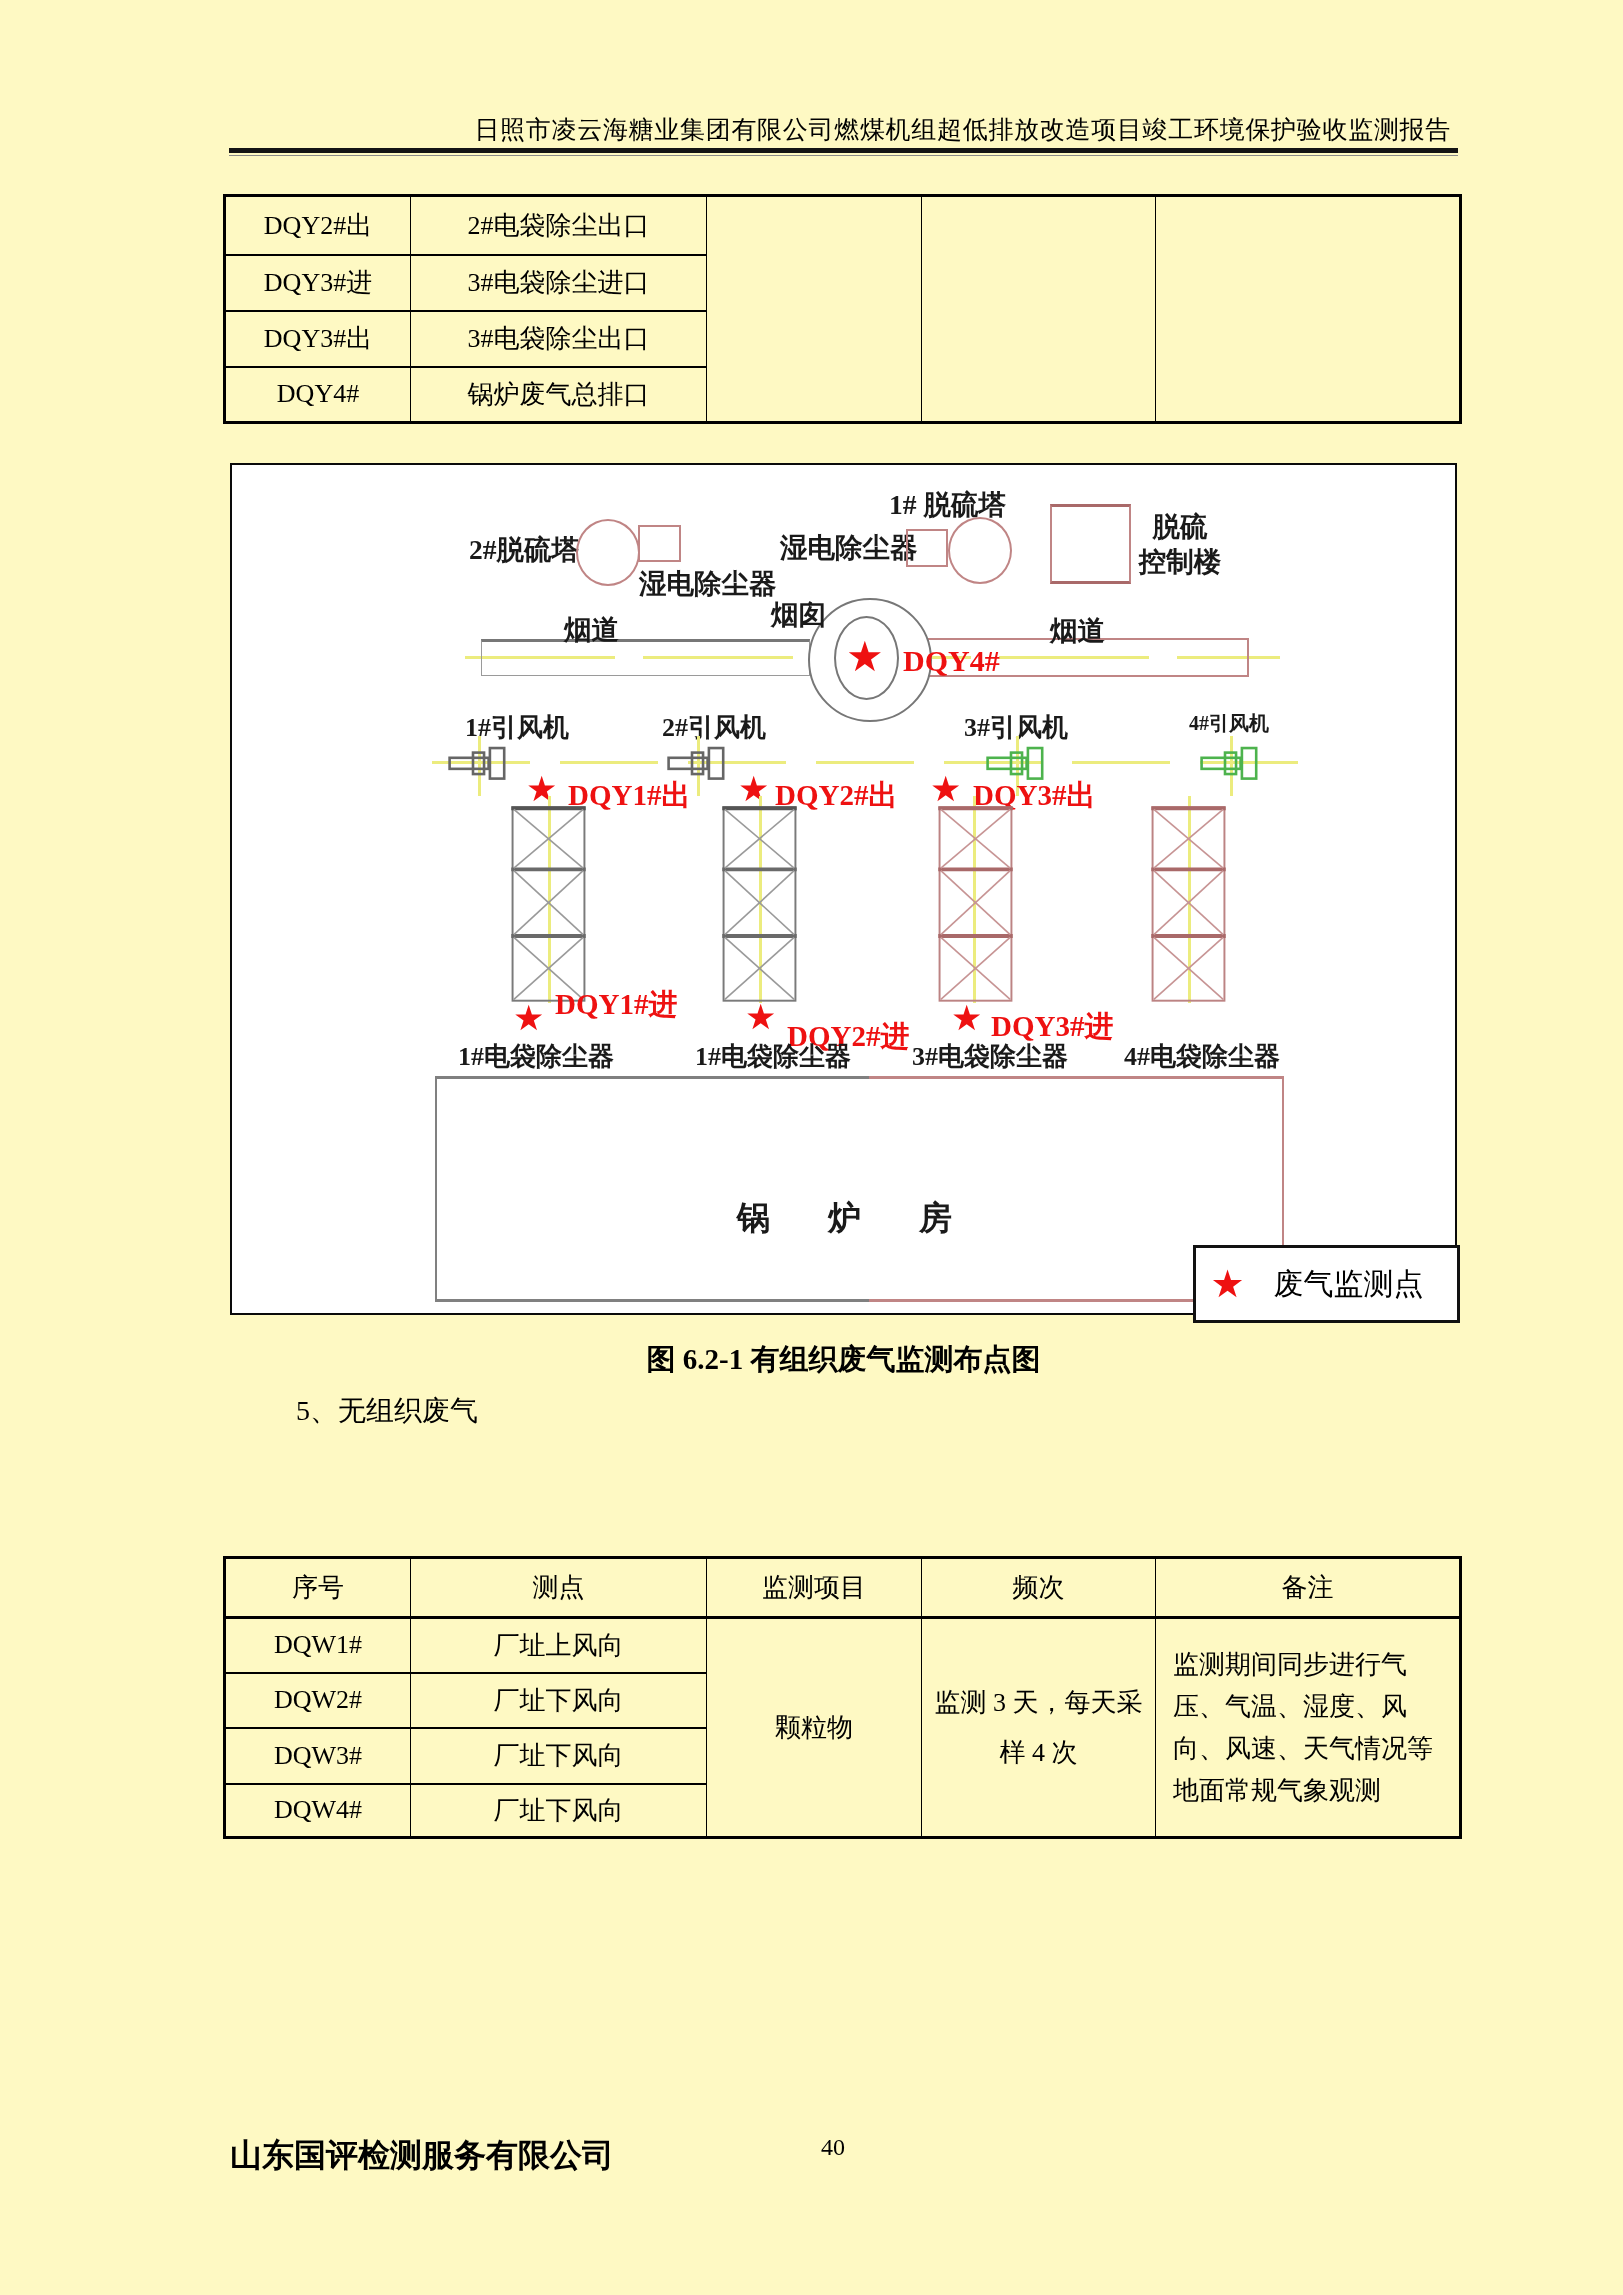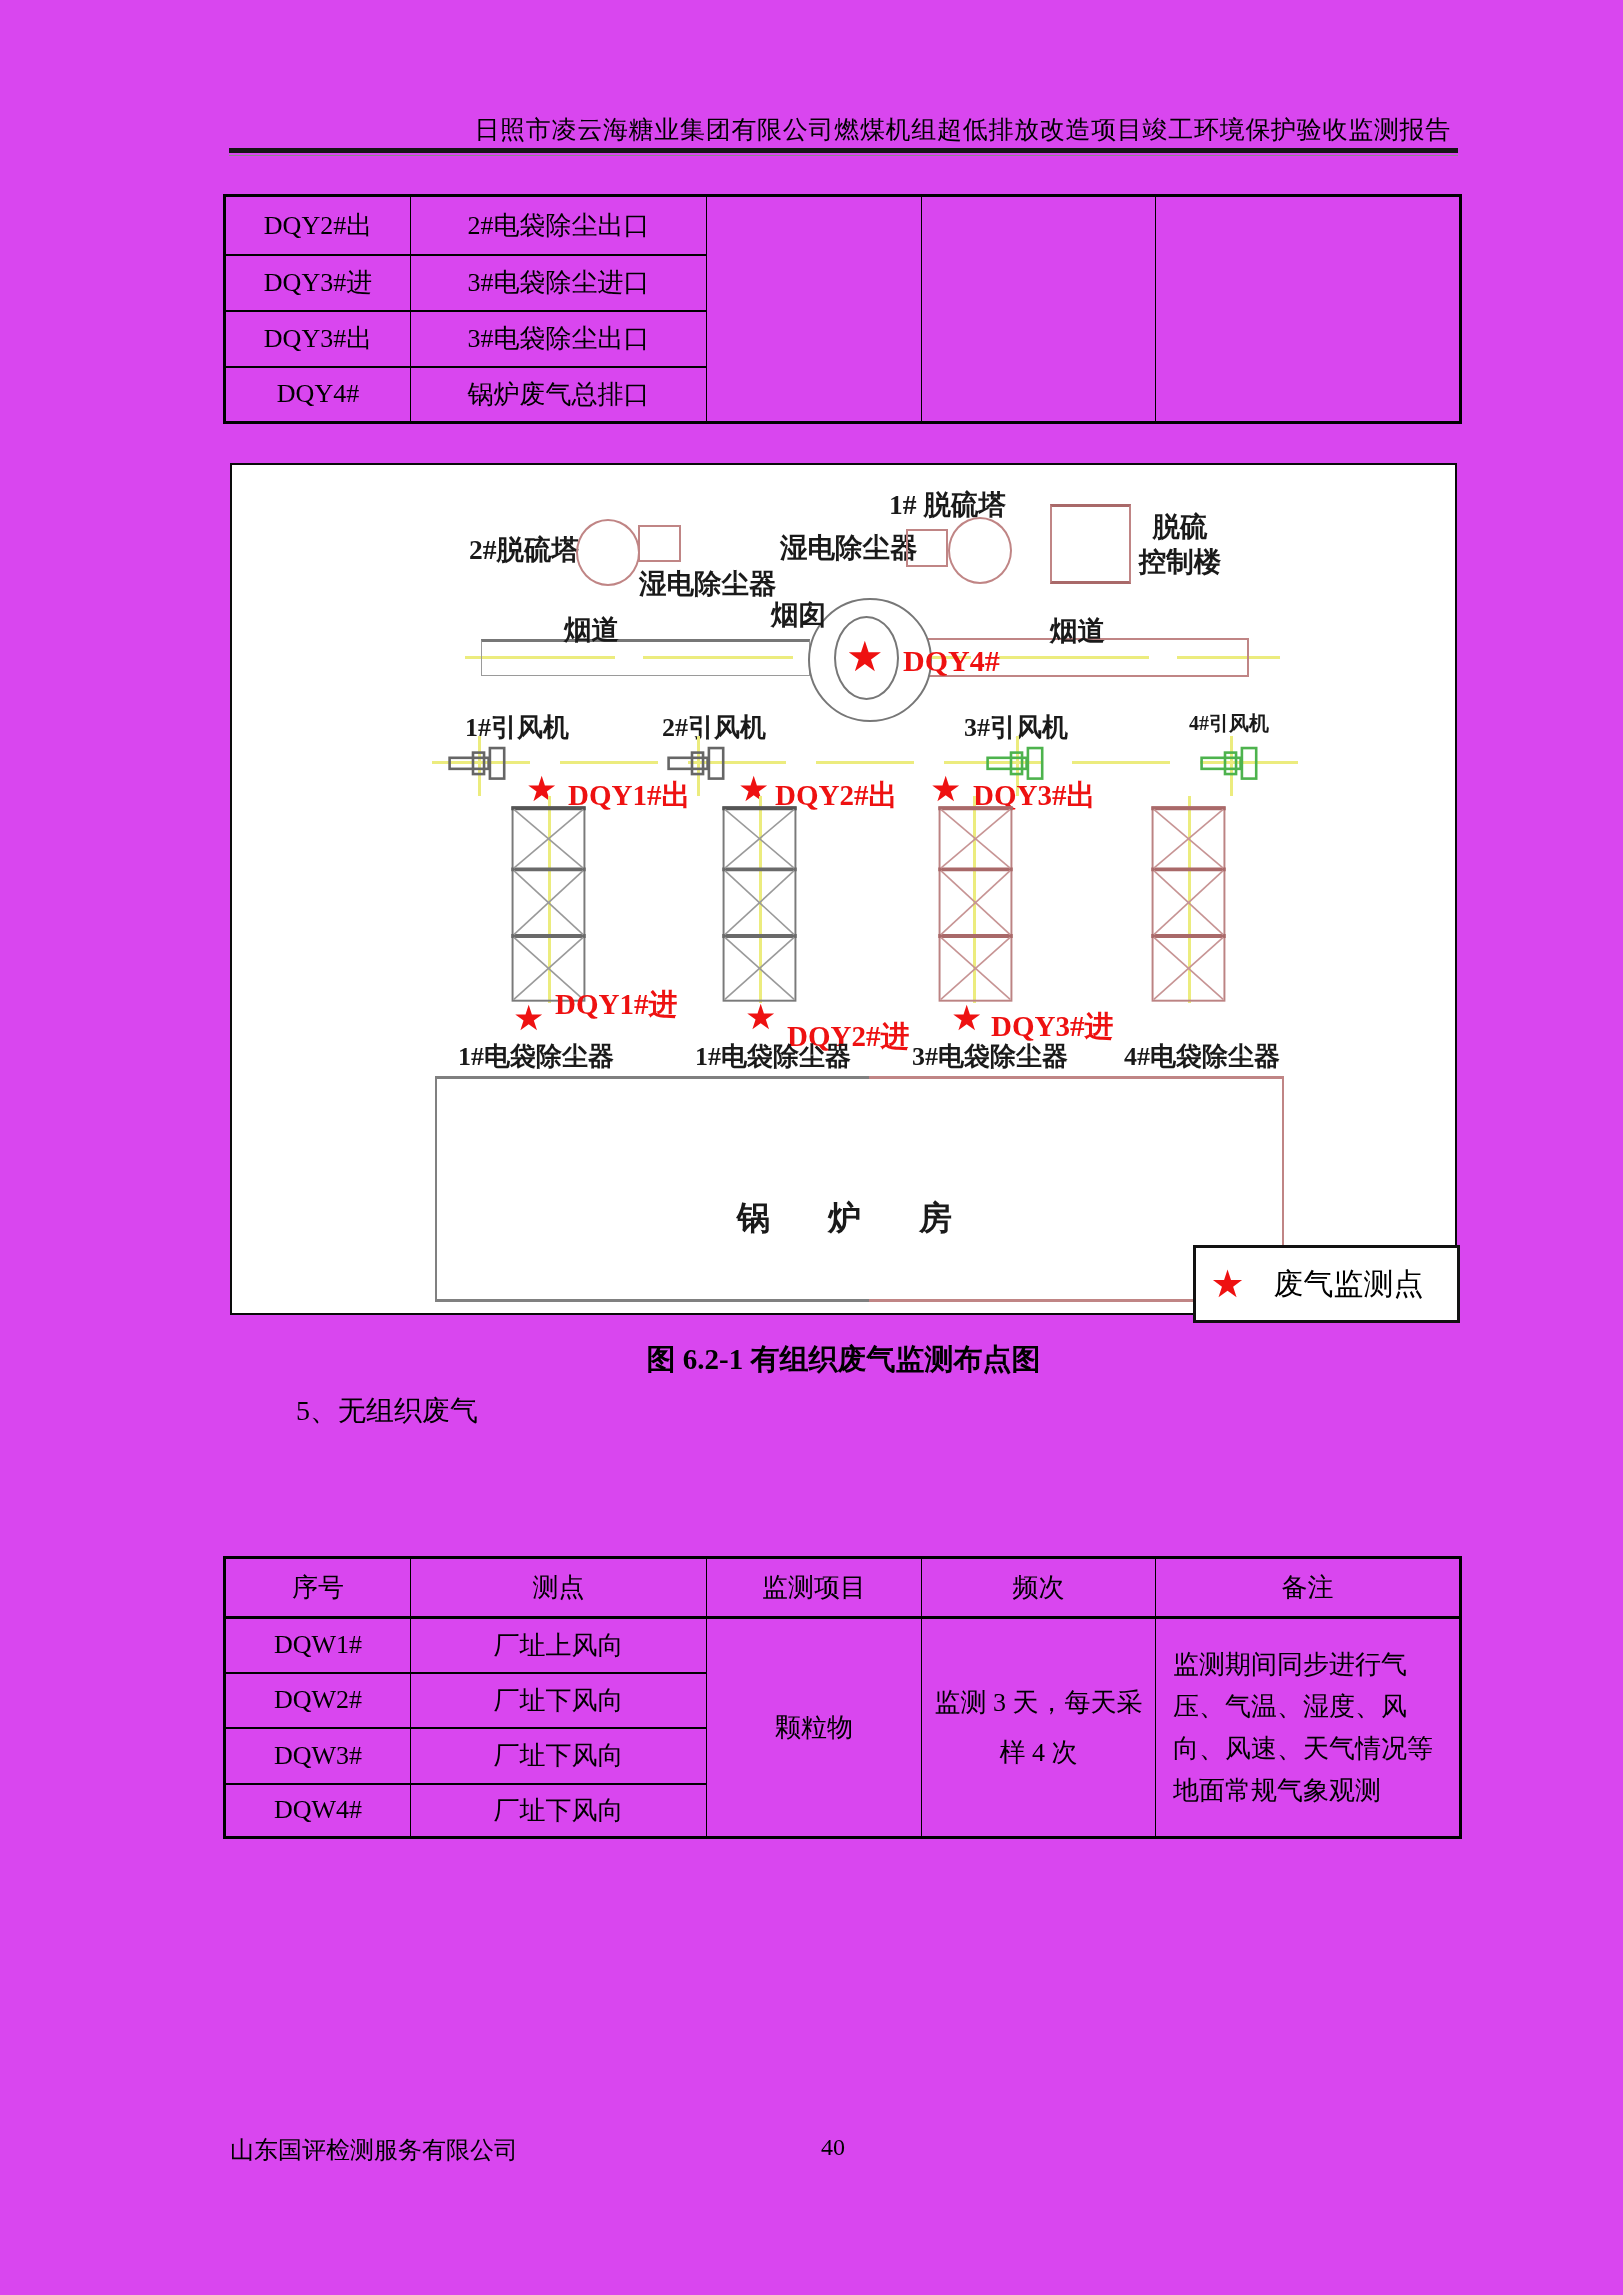--- a/index.html
+++ b/index.html
@@ -1,17 +1,17 @@
 <!DOCTYPE html>
 <html style="font-size:10.5px"><head>
 <meta charset="utf-8">
 <style>
   html,body{margin:0;padding:0;background:#e8e8e8;}
   #page{
-    position:relative;width:1623px;height:2295px;background:#d946ef;
+    position:relative;width:1623px;height:2295px;background:#fef9c3;
     font-family:"Liberation Serif","DejaVu Serif",serif;color:#000;overflow:hidden;
   }
   .abs{position:absolute;}
   .nowrap{white-space:nowrap;}
 
   
   #hdr-title{top:113px;right:172px;font-size:25px;letter-spacing:0.7px;}
   #hdr-rule-thick{left:229px;top:148px;width:1229px;height:4.6px;background:#141414;}
   #hdr-rule-thin{left:229px;top:155px;width:1229px;height:1.3px;background:#8a8a8a;}
 
@@ -49,21 +49,21 @@
   #legend .lab{font-size:30px;margin-left:29px;}
 
   
   #caption1{left:229px;top:1340px;width:1229px;text-align:center;font-weight:bold;font-size:29px;}
   #para-head{left:296px;top:1392px;font-size:28px;}
   #para-body{left:296px;top:1456px;font-size:28px;}
   #caption2{left:229px;top:1511px;width:1229px;text-align:center;font-weight:bold;font-size:29px;}
   #caption2 .gap{display:inline-block;width:42px;}
 
   
-  #footer-company{left:230px;top:2134px;font-size:24px;}
+  #footer-company{left:230px;top:2134px;font-size:32px;font-weight:bold;}
   #footer-page{left:821px;top:2134px;font-size:24px;}
 </style>
 </head>
 <body>
 
 <div id="page">
 
   <div class="abs nowrap" id="hdr-title">日照市凌云海糖业集团有限公司燃煤机组超低排放改造项目竣工环境保护验收监测报告</div>
   <div class="abs" id="hdr-rule-thick"></div>
   <div class="abs" id="hdr-rule-thin"></div>

